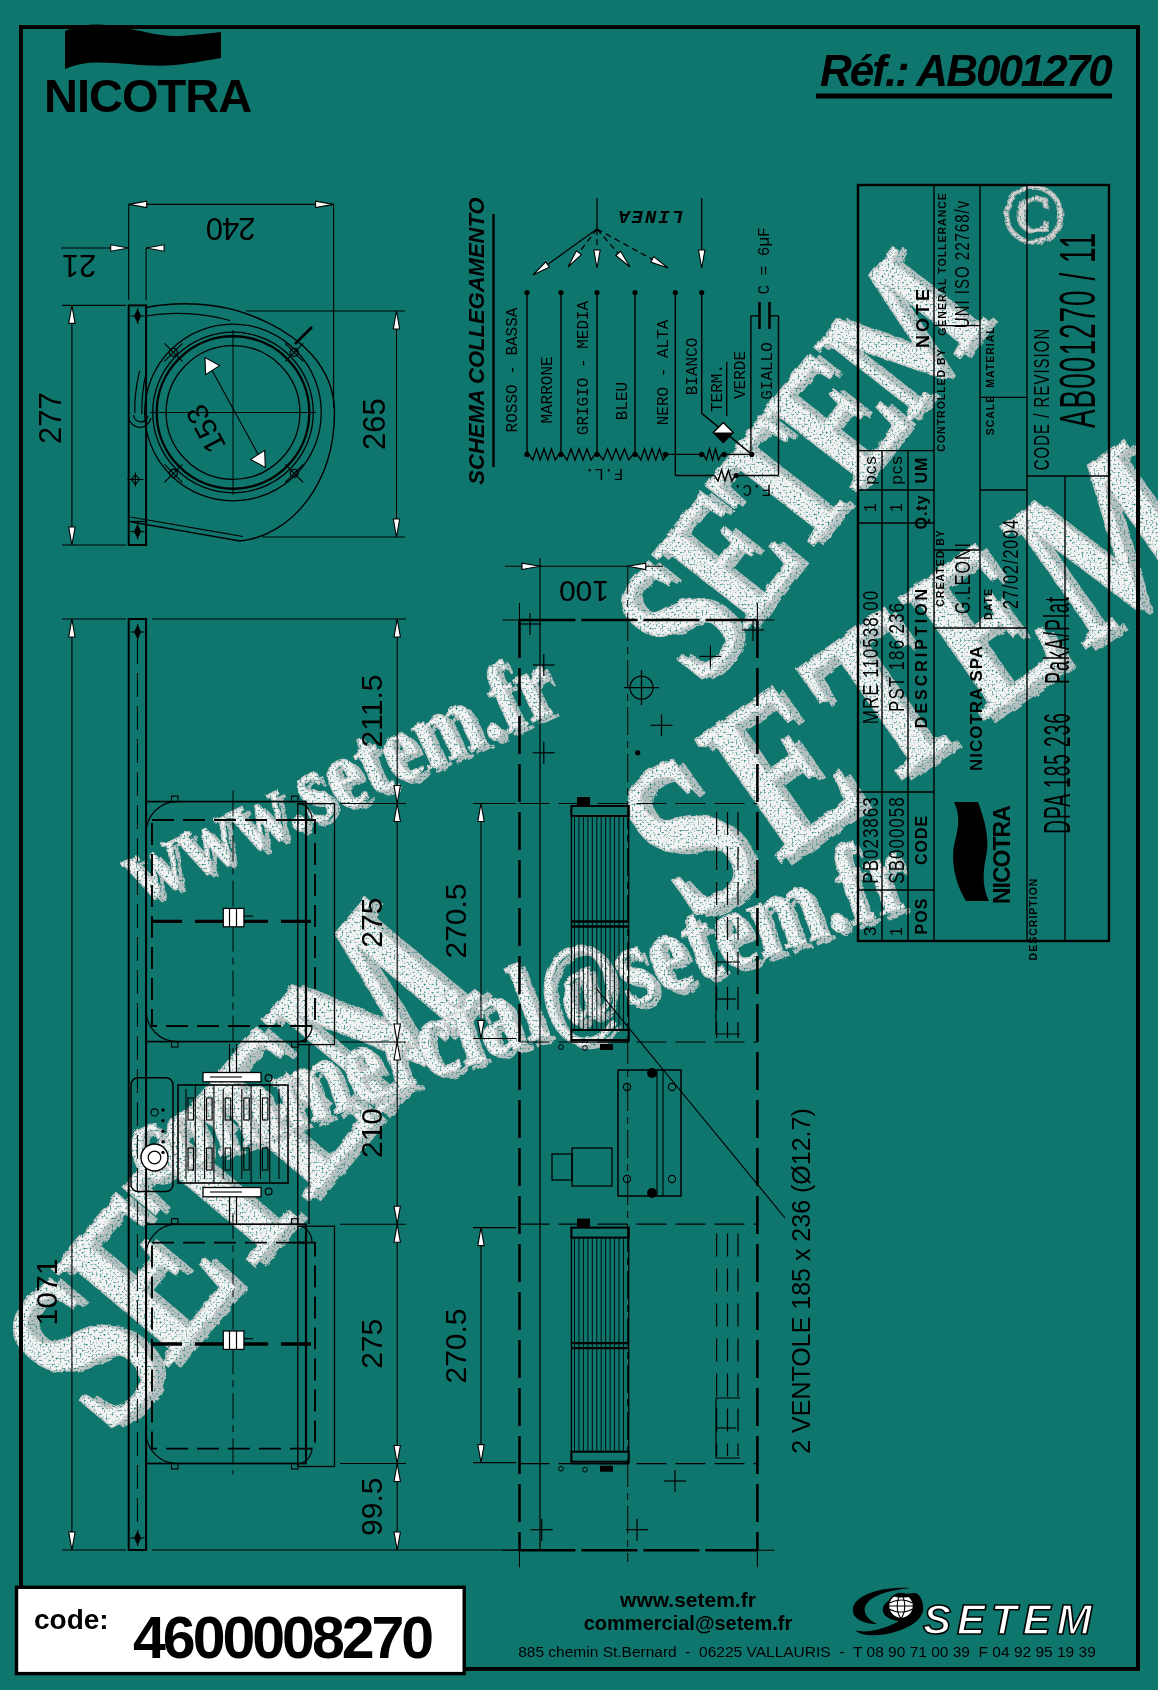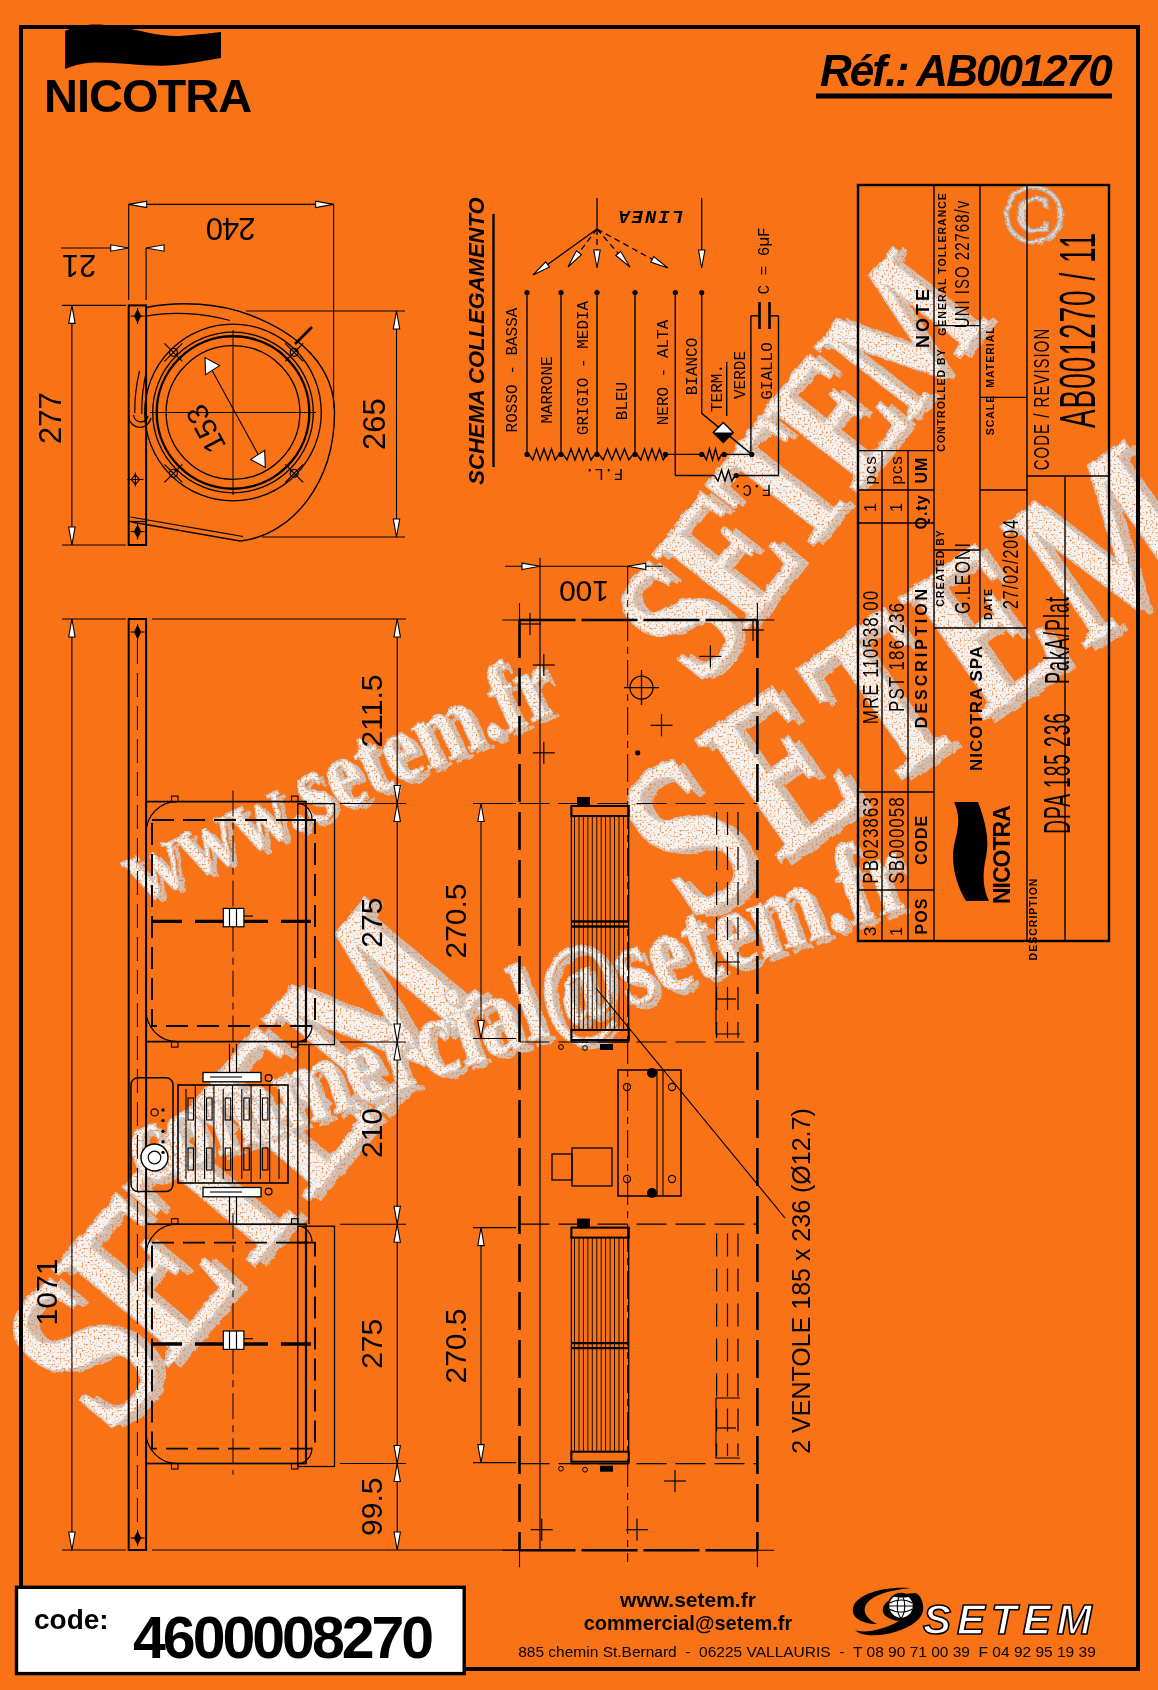--- a/index.html
+++ b/index.html
@@ -1,14 +1,14 @@
 <!DOCTYPE html>
 <html><head><meta charset="utf-8"><style>
 html,body{margin:0;padding:0;background:#fff}
-#page{position:relative;width:1158px;height:1690px;background:#f97316;overflow:hidden;font-family:"Liberation Sans",sans-serif}
+#page{position:relative;width:1158px;height:1690px;background:#0f766e;overflow:hidden;font-family:"Liberation Sans",sans-serif}
 </style></head><body>
 <div id="page">
 <svg width="1158" height="1690" viewBox="0 0 1158 1690" xmlns="http://www.w3.org/2000/svg">
 <defs>
 <filter id="rough" x="-10%" y="-10%" width="120%" height="120%">
 <feTurbulence type="fractalNoise" baseFrequency="0.09" numOctaves="2" result="n"></feTurbulence>
 <feDisplacementMap in="SourceGraphic" in2="n" scale="5" result="d"></feDisplacementMap>
 <feTurbulence type="fractalNoise" baseFrequency="0.5" numOctaves="2" seed="7" result="n2"></feTurbulence>
 <feColorMatrix in="n2" type="matrix" values="0 0 0 0 1  0 0 0 0 1  0 0 0 0 1  0 0 0 3 -0.45" result="mask"></feColorMatrix>
 <feComposite in="d" in2="mask" operator="in"></feComposite>

